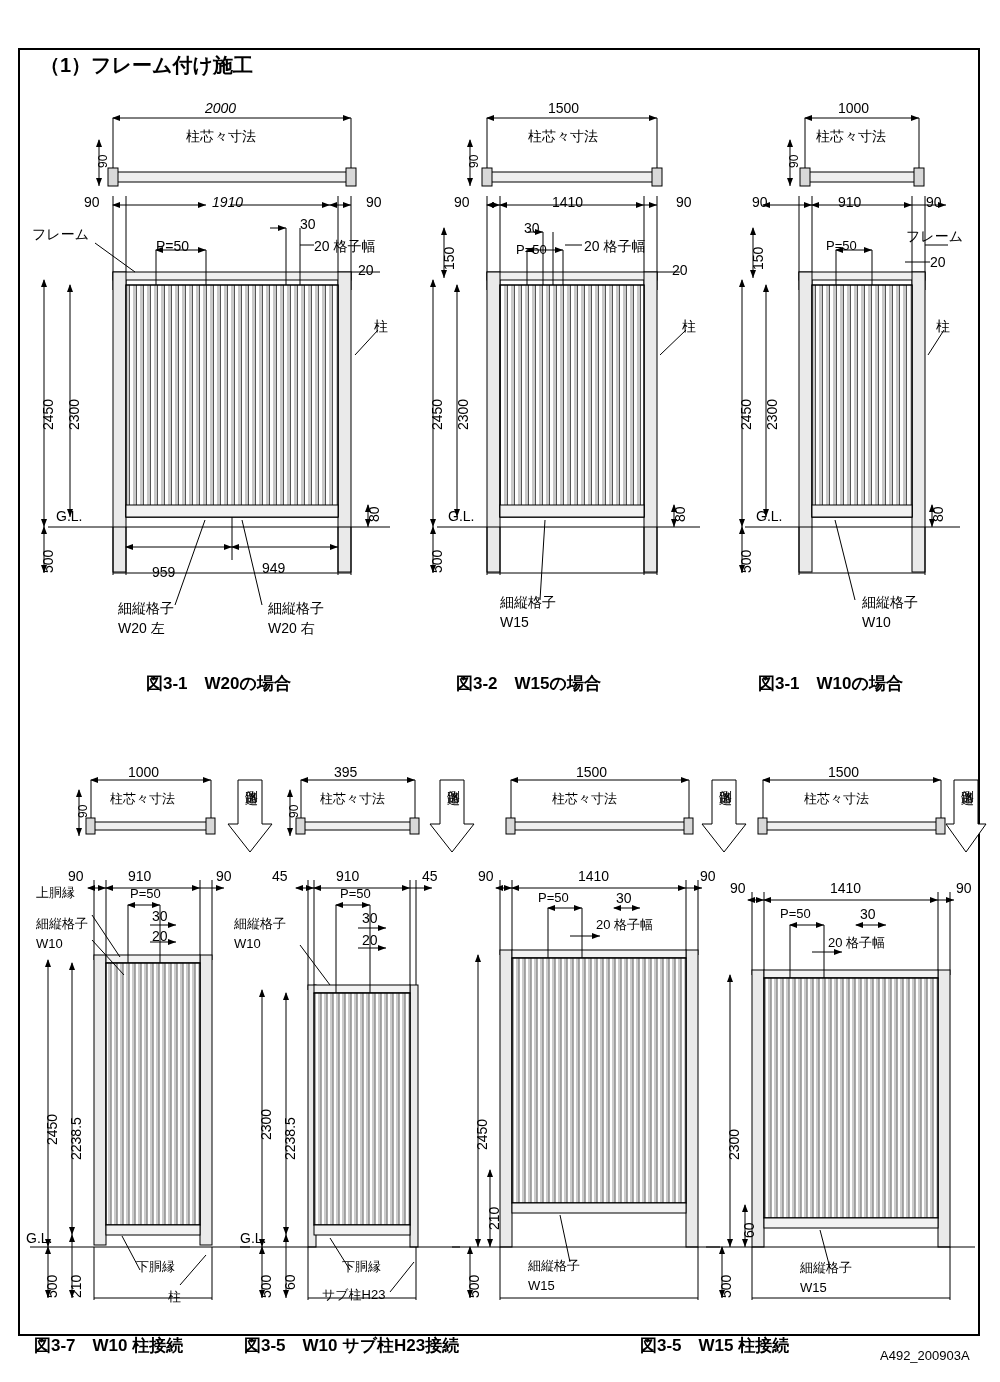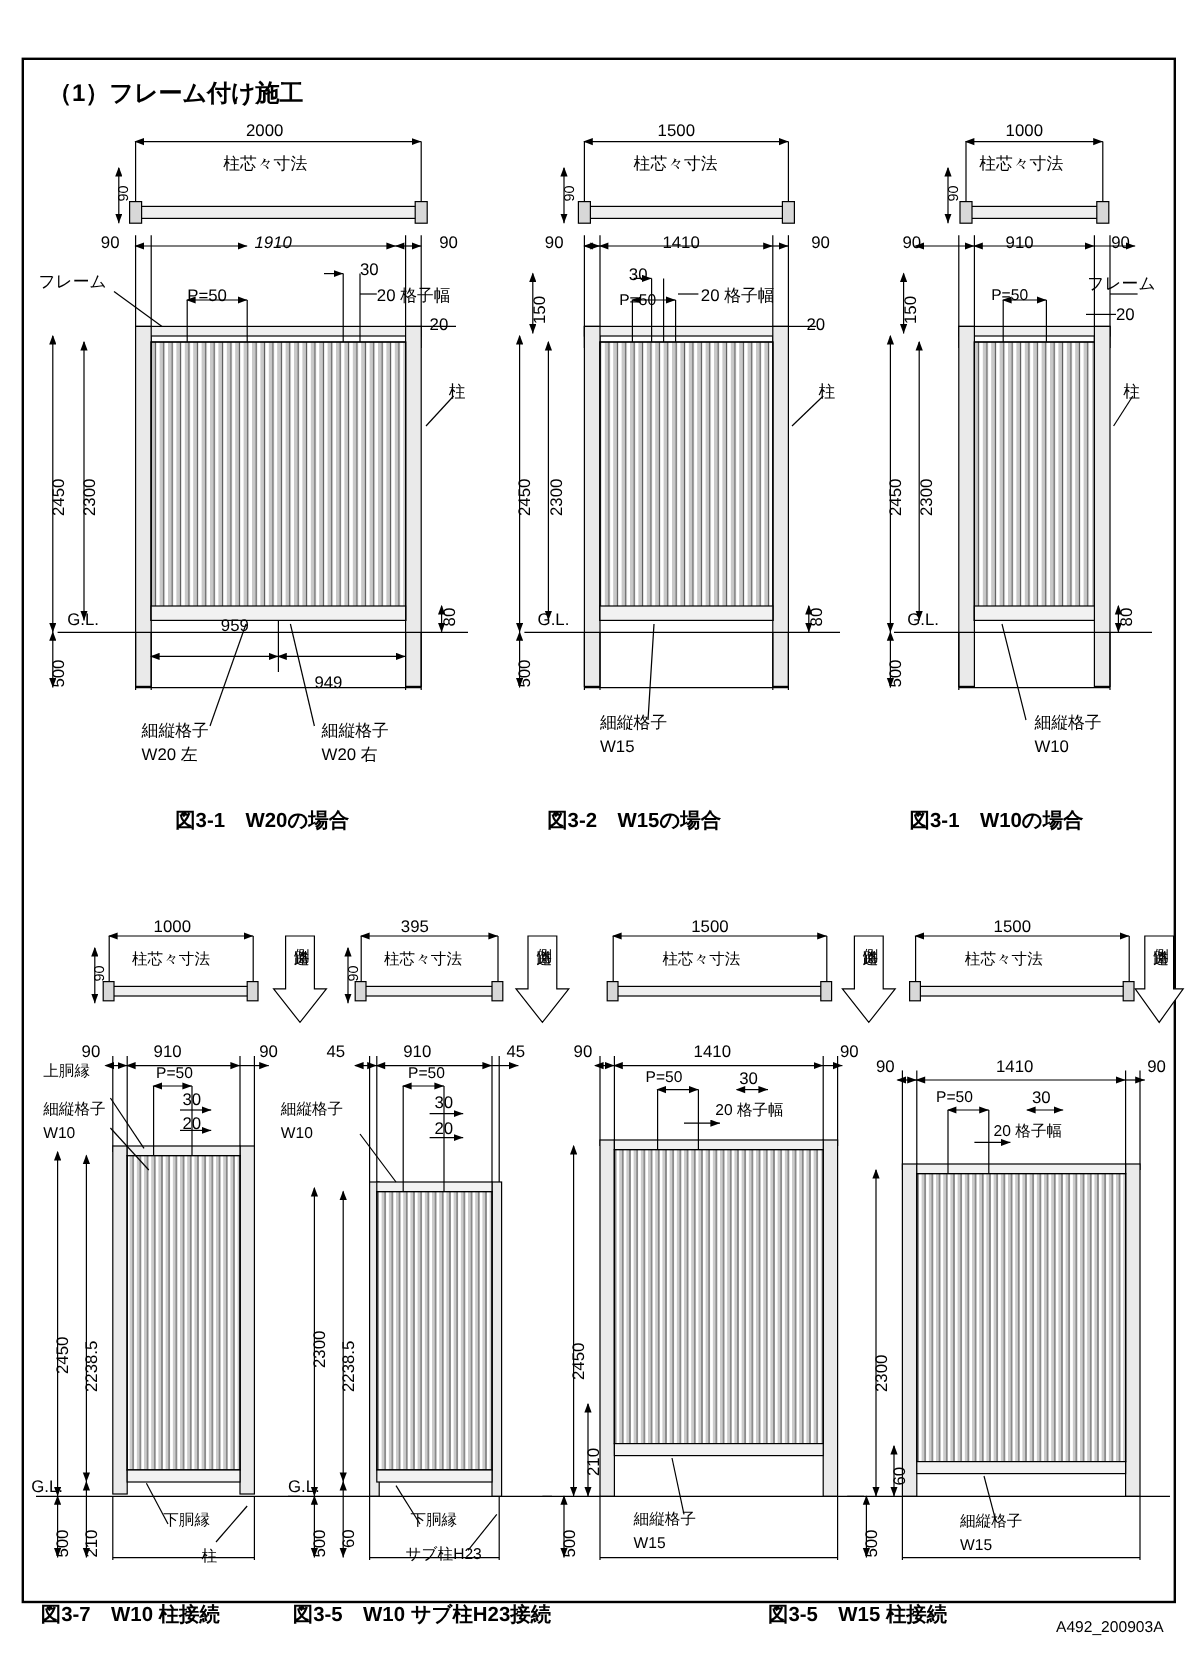--- a/index.html
+++ b/index.html
@@ -18,21 +18,21 @@
   .dim{font-size:14px;}
   .foot{position:absolute;left:880px;top:1348px;font-size:13px;}
 </style>
 </head>
 <body>
 
 <div class="page">
 
   <div class="outer"></div>
 
-  <div class="sec-title" style="left:40px;top:64px;text-align:right;">（1）フレーム付け施工</div>
+  <div class="sec-title" style="left:40px;top:52px;text-align:right;">（1）フレーム付け施工</div>
 
   <svg viewBox="0 0 1000 1382">
     <defs>
       <marker id="ah" markerWidth="9" markerHeight="9" refX="8" refY="3" orient="auto">
         <path d="M0,0 L8,3 L0,6 z" fill="#000"></path>
       </marker>
       <marker id="ah2" markerWidth="9" markerHeight="9" refX="1" refY="3" orient="auto">
         <path d="M8,0 L0,3 L8,6 z" fill="#000"></path>
       </marker>
       <pattern id="latt" width="7" height="10" patternUnits="userSpaceOnUse">
@@ -353,38 +353,38 @@
       <line x1="790" y1="925" x2="824" y2="925" marker-start="url(#ah2)" marker-end="url(#ah)"></line>
       <line x1="790" y1="925" x2="790" y2="978"></line>
       <line x1="824" y1="925" x2="824" y2="978"></line>
       <line x1="856" y1="925" x2="886" y2="925" marker-start="url(#ah2)" marker-end="url(#ah)"></line>
       <line x1="812" y1="952" x2="842" y2="952" marker-end="url(#ah)"></line>
       <path d="M830,1268 L820,1230"></path>
 
     </g>
   </svg>
 
-  <div class="lbl dim" style="left:205px;top:100px;">2000</div>
+  <div class="lbl dim" style="left:205px;top:100px;font-style:italic;">2000</div>
   <div class="lbl" style="left:186px;top:128px;">柱芯々寸法</div>
   <div class="lbl xs rot" style="left:96px;top:168px;">90</div>
   <div class="lbl dim" style="left:84px;top:194px;">90</div>
   <div class="lbl dim" style="left:366px;top:194px;">90</div>
   <div class="lbl dim" style="left:212px;top:194px;font-style:italic;">1910</div>
   <div class="lbl" style="left:156px;top:238px;">P=50</div>
   <div class="lbl" style="left:300px;top:216px;">30</div>
   <div class="lbl" style="left:314px;top:238px;">20 格子幅</div>
   <div class="lbl" style="left:358px;top:262px;">20</div>
   <div class="lbl" style="left:32px;top:226px;">フレーム</div>
   <div class="lbl" style="left:374px;top:318px;">柱</div>
   <div class="lbl rot" style="left:40px;top:430px;">2450</div>
   <div class="lbl rot" style="left:66px;top:430px;">2300</div>
   <div class="lbl rot" style="left:40px;top:573px;">500</div>
   <div class="lbl rot" style="left:366px;top:522px;">80</div>
   <div class="lbl" style="left:56px;top:508px;">G.L.</div>
-  <div class="lbl dim" style="left:152px;top:513px;margin-left:32px;">959</div>
+  <div class="lbl dim" style="left:152px;top:564px;">959</div>
   <div class="lbl dim" style="left:262px;top:560px;">949</div>
   <div class="lbl" style="left:118px;top:598px;white-space:pre;line-height:1.45;">細縦格子
 W20 左</div>
   <div class="lbl" style="left:268px;top:598px;white-space:pre;line-height:1.45;">細縦格子
 W20 右</div>
   <div class="figcap" style="left:146px;top:672px;">図3-1　W20の場合</div>
 
   <div class="lbl dim" style="left:548px;top:100px;">1500</div>
   <div class="lbl" style="left:528px;top:128px;">柱芯々寸法</div>
   <div class="lbl xs rot" style="left:467px;top:168px;">90</div>
@@ -459,21 +459,21 @@
   <div class="lbl" style="left:362px;top:910px;">30</div>
   <div class="lbl" style="left:362px;top:932px;">20</div>
   <div class="lbl sm" style="left:234px;top:914px;white-space:pre;line-height:1.5;">細縦格子
 W10</div>
   <div class="lbl rot" style="left:258px;top:1140px;">2300</div>
   <div class="lbl rot" style="left:282px;top:1160px;">2238.5</div>
   <div class="lbl rot" style="left:258px;top:1298px;">500</div>
   <div class="lbl rot" style="left:282px;top:1290px;">60</div>
   <div class="lbl" style="left:240px;top:1230px;">G.L.</div>
   <div class="lbl sm" style="left:342px;top:1258px;">下胴縁</div>
-  <div class="lbl sm" style="left:322px;top:1286px;margin-left:16px;">サブ柱H23</div>
+  <div class="lbl sm" style="left:322px;top:1286px;">サブ柱H23</div>
   <div class="figcap" style="left:244px;top:1334px;">図3-5　W10 サブ柱H23接続</div>
 
   <div class="lbl dim" style="left:576px;top:764px;">1500</div>
   <div class="lbl sm" style="left:552px;top:790px;">柱芯々寸法</div>
   <div class="lbl sm vert" style="left:716px;top:782px;letter-spacing:-1px;">道路側</div>
   <div class="lbl dim" style="left:478px;top:868px;">90</div>
   <div class="lbl dim" style="left:700px;top:868px;">90</div>
   <div class="lbl dim" style="left:578px;top:868px;">1410</div>
   <div class="lbl sm" style="left:538px;top:890px;">P=50</div>
   <div class="lbl" style="left:616px;top:890px;">30</div>

